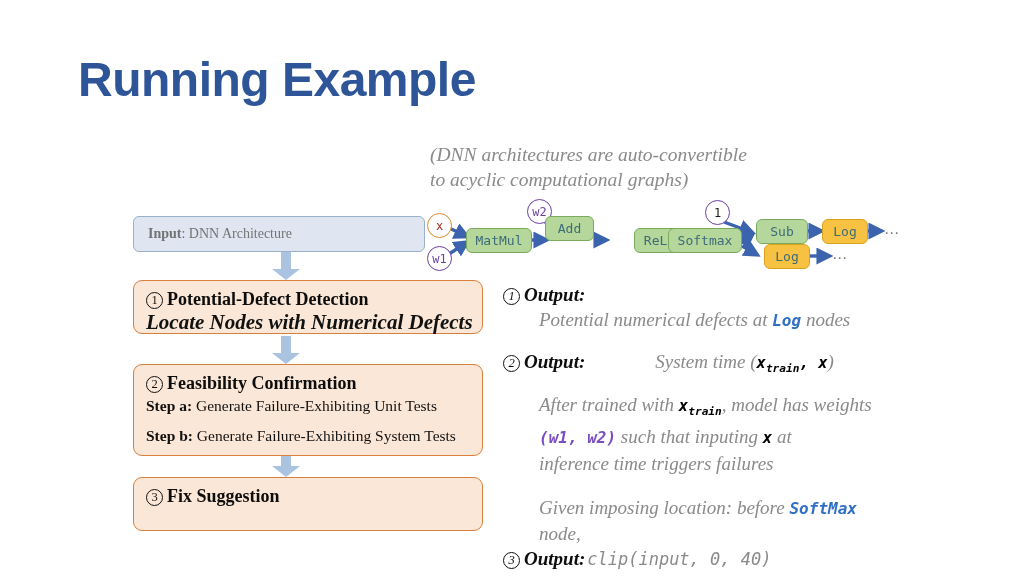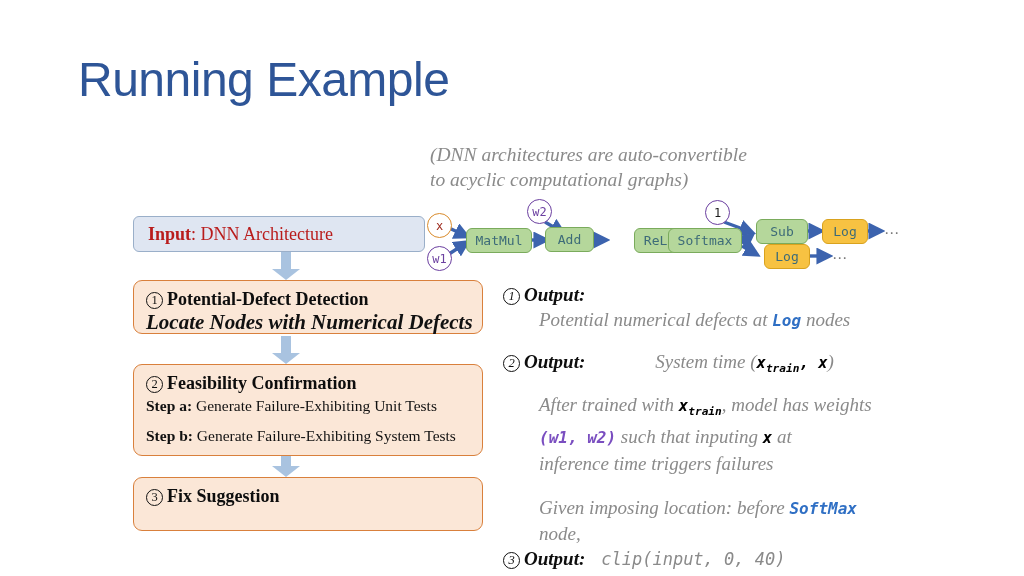--- a/index.html
+++ b/index.html
@@ -11,21 +11,21 @@
     overflow: hidden;
     position: relative;
   }
 
   
   #slide-title {
     position: absolute;
     left: 78px; top: 52px;
     font-family: "Liberation Sans", sans-serif;
     font-size: 48px;
-    font-weight: 400;
+    font-weight: 700;
     color: #2e5597;
     letter-spacing: -0.5px;
     white-space: nowrap;
   }
 
   
   #graph-caption {
     position: absolute;
     left: 430px; top: 142px;
     width: 440px;
@@ -39,22 +39,22 @@
   
   #input-box {
     position: absolute;
     left: 133px; top: 216px;
     width: 292px; height: 36px;
     background: #dfe6f2;
     border: 1.6px solid #9aafc9;
     border-radius: 6px;
     display: flex; align-items: center;
     padding-left: 14px;
-    font-size: 18px;
-    color: #b91c1c;
+    font-size: 14px;
+    color: #737373;
   }
   #input-box .lbl-strong { font-weight: bold; }
 
   
   .stage-box {
     position: absolute;
     left: 133px;
     width: 350px;
     background: #fbe7d7;
     border: 1.5px solid #d9803c;
@@ -259,21 +259,21 @@
       <span>w1</span>
     </div>
   <div class="gcirc purple" style="left:527px; top:199px;">
       <span>w2</span>
     </div>
   <div class="gcirc plain" style="left:705px; top:200px;">
       <span>1</span>
     </div>
 
   <div class="gnode green" style="left:466px; top:228px; width:66px;">MatMul</div>
-  <div class="gnode green" style="left:545px; top:227px; width:49px;">Add</div>
+  <div class="gnode green" style="left:545px; top:216px; width:49px;">Add</div>
   <div class="gnode green" style="left:634px; top:228px; width:51px;">ReLU</div>
   <div class="gnode green" style="left:668px; top:228px; width:74px;">Softmax</div>
   <div class="gnode green" style="left:756px; top:219px; width:52px;">Sub</div>
   <div class="gnode amber" style="left:822px; top:219px; width:46px;">Log</div>
   <div class="gnode amber" style="left:764px; top:244px; width:46px;">Log</div>
 
   <div class="gdots" style="left:884px; top:228px;">⋯</div>
   <div class="gdots" style="left:832px; top:253px;">⋯</div>
 </div>
 
@@ -297,17 +297,17 @@
   <div id="ex-b3">
     <div class="ex-line"><span>After trained with </span><span class="mono-red"><span>x</span><span class="sub">train</span></span><span>, model has weights</span></div>
     <div class="ex-line"><span class="mono-purple">(</span><span class="mono-purple">w1,</span><span class="mono-purple"> w2</span><span class="mono-purple">)</span><span> such that inputing </span><span class="mono-red">x</span><span> at</span></div>
     <div class="ex-line">inference time triggers failures</div>
   </div>
 
   <div id="ex-b4">
     <div class="ex-line"><span>Given imposing location: before </span><span class="mono-blue">SoftMax</span><span> node,</span></div>
     <div class="row-inline">
       <span class="ex-head"><span class="circnum">3</span><span>Output:</span></span>
-      <span class="mono-gray" style="margin-left:16px;">clip(input, 0, 40)</span>
+      <span class="mono-gray" style="margin-left:2px;">clip(input, 0, 40)</span>
     </div>
   </div>
 
 </div>
 
 </body></html>

